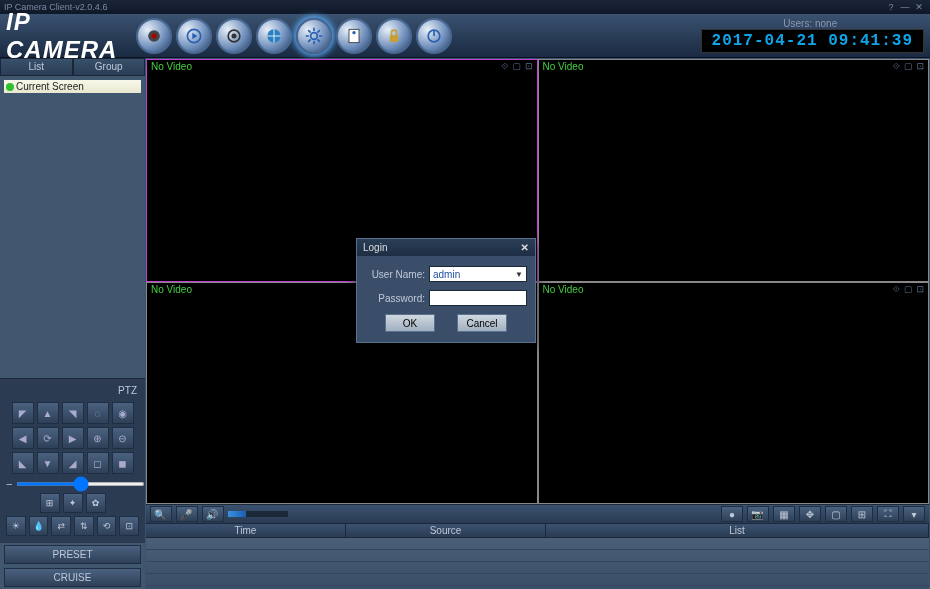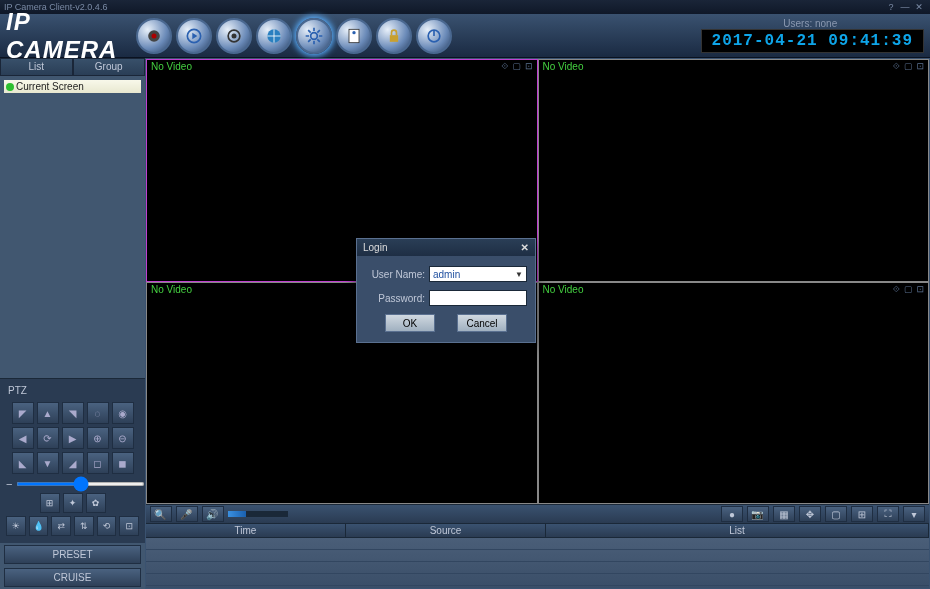--- a/index.html
+++ b/index.html
@@ -57,21 +57,21 @@
 .main { display: flex; height: 531px; }
 
 .sidebar { width: 145px; background: #415770; display: flex; flex-direction: column; }
 .sidebar-tabs { display: flex; height: 18px; }
 .sidebar-tab { flex: 1; background: linear-gradient(#38506a,#2a3e56); border: 1px solid #1a2638; text-align: center; font-size: 10px; line-height: 16px; cursor: pointer; }
 .list-area { flex: 1; background: #415770; padding: 4px; }
 .list-item { background: linear-gradient(#f8f8ea,#e8e8d0); color: #222; font-size: 10px; padding: 1px 2px; display: flex; align-items: center; gap: 2px; }
 .list-item .led { width: 8px; height: 8px; background: #2dc030; border-radius: 50%; }
 
 .ptz-panel { background: #2a3b52; border-top: 1px solid #1a2838; padding: 4px 6px; }
-.ptz-title { text-align: left; font-size: 10px; padding: 2px; }
+.ptz-title { text-align: right; font-size: 10px; padding: 2px; }
 .ptz-grid { display: grid; grid-template-columns: repeat(5, 22px); gap: 3px; justify-content: center; margin: 4px 0; }
 .ptz-btn { width: 22px; height: 22px; background: linear-gradient(#4a6280,#2e4058); border: 1px solid #1f2e42; display: flex; align-items: center; justify-content: center; cursor: pointer; font-size: 10px; color: #aac; }
 .ptz-slider { display:flex; align-items:center; gap:4px; margin:3px 0;}
 .ptz-slider input { flex:1; height: 4px; }
 .ptz-row { display:flex; gap:3px; justify-content:center; margin: 3px 0;}
 .ptz-btn-sm { width:20px;height:20px; background: linear-gradient(#4a6280,#2e4058); border:1px solid #1f2e42; display:flex;align-items:center;justify-content:center;cursor:pointer;font-size:9px;}
 
 .panel-btn { background: linear-gradient(#4a6280,#2e4058); border:1px solid #1f2e42; text-align:center; padding:3px; margin:2px 4px; font-size:10px; cursor:pointer;}
 
 .content { flex: 1; display: flex; flex-direction: column; background: #0a1220; border: 1px solid #3a5270; }

